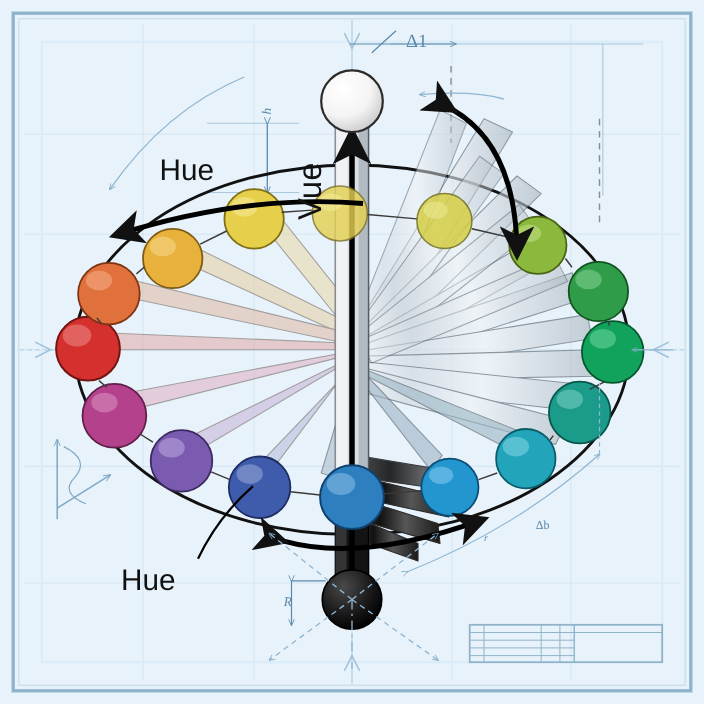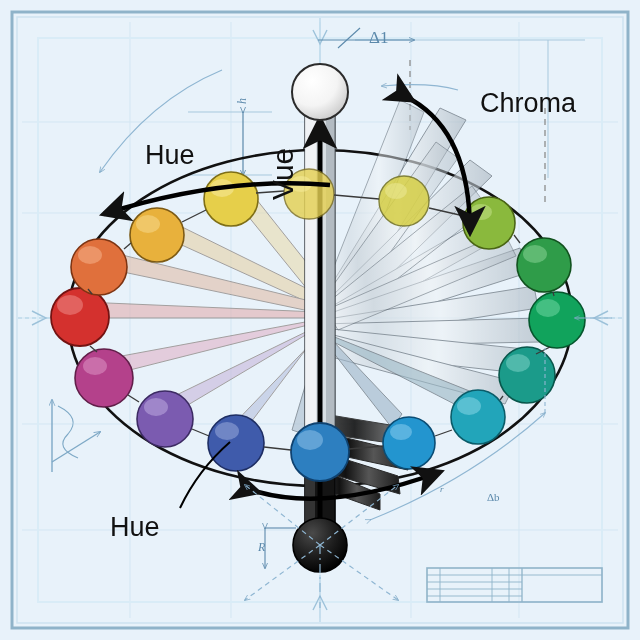--- a/index.html
+++ b/index.html
@@ -7,21 +7,21 @@
   #stage{position:relative;width:640px;height:640px;overflow:hidden;background:#e8f2fa;}
   #stage svg{position:absolute;left:0;top:0;}
   .lbl{position:absolute;color:#111;font-family:"Liberation Sans",sans-serif;white-space:nowrap;}
   .lbl-hue-top{font-size:27px;left:145px;top:140px;}
   .lbl-hue-bot{font-size:27px;left:110px;top:512px;}
   .lbl-chroma{font-size:27px;left:480px;top:88px;}
   .lbl-vue{font-size:30px;left:266px;top:200px;transform:rotate(-90deg);transform-origin:left top;}
   .dim{position:absolute;color:#5b89ab;font-family:"Liberation Serif",serif;font-style:italic;}
   .dim-h{font-size:12px;left:235px;top:104px;transform:rotate(-90deg);transform-origin:left top;}
   .dim-d1{font-size:17px;left:369px;top:28px;font-style:normal;}
-  .dim-db{font-size:11px;left:487px;top:491px;font-style:normal;}
+  .dim-db{font-size:11px;left:487px;top:472px;font-style:normal;}
   .dim-r{font-size:12px;left:258px;top:540px;}
   .dim-rr{font-size:9px;left:440px;top:484px;}
 </style>
 </head>
 <body>
 
 <div id="stage">
 
   <svg width="640" height="640" viewBox="0 0 640 640">
     <defs>
@@ -301,21 +301,20 @@
       <line x1="427" y1="596" x2="522" y2="596" stroke-width="0.9"></line>
       <line x1="440" y1="568" x2="440" y2="602" stroke-width="0.9"></line>
       <line x1="492" y1="568" x2="492" y2="602" stroke-width="0.9"></line>
       <line x1="509" y1="568" x2="509" y2="602" stroke-width="0.9"></line>
       <line x1="522" y1="568" x2="522" y2="602" stroke-width="1.3"></line>
     </g>
   </svg>
 
   <div class="lbl lbl-hue-top">Hue</div>
   <div class="lbl lbl-hue-bot">Hue</div>
-  <div class="lbl lbl-chroma">Chroma</div>
   <div class="lbl lbl-vue">Vue</div>
 
   <div class="dim dim-h">h</div>
   <div class="dim dim-d1">Δ1</div>
   <div class="dim dim-db">Δb</div>
   <div class="dim dim-r">R</div>
   <div class="dim dim-rr">r</div>
 
 </div>
 

